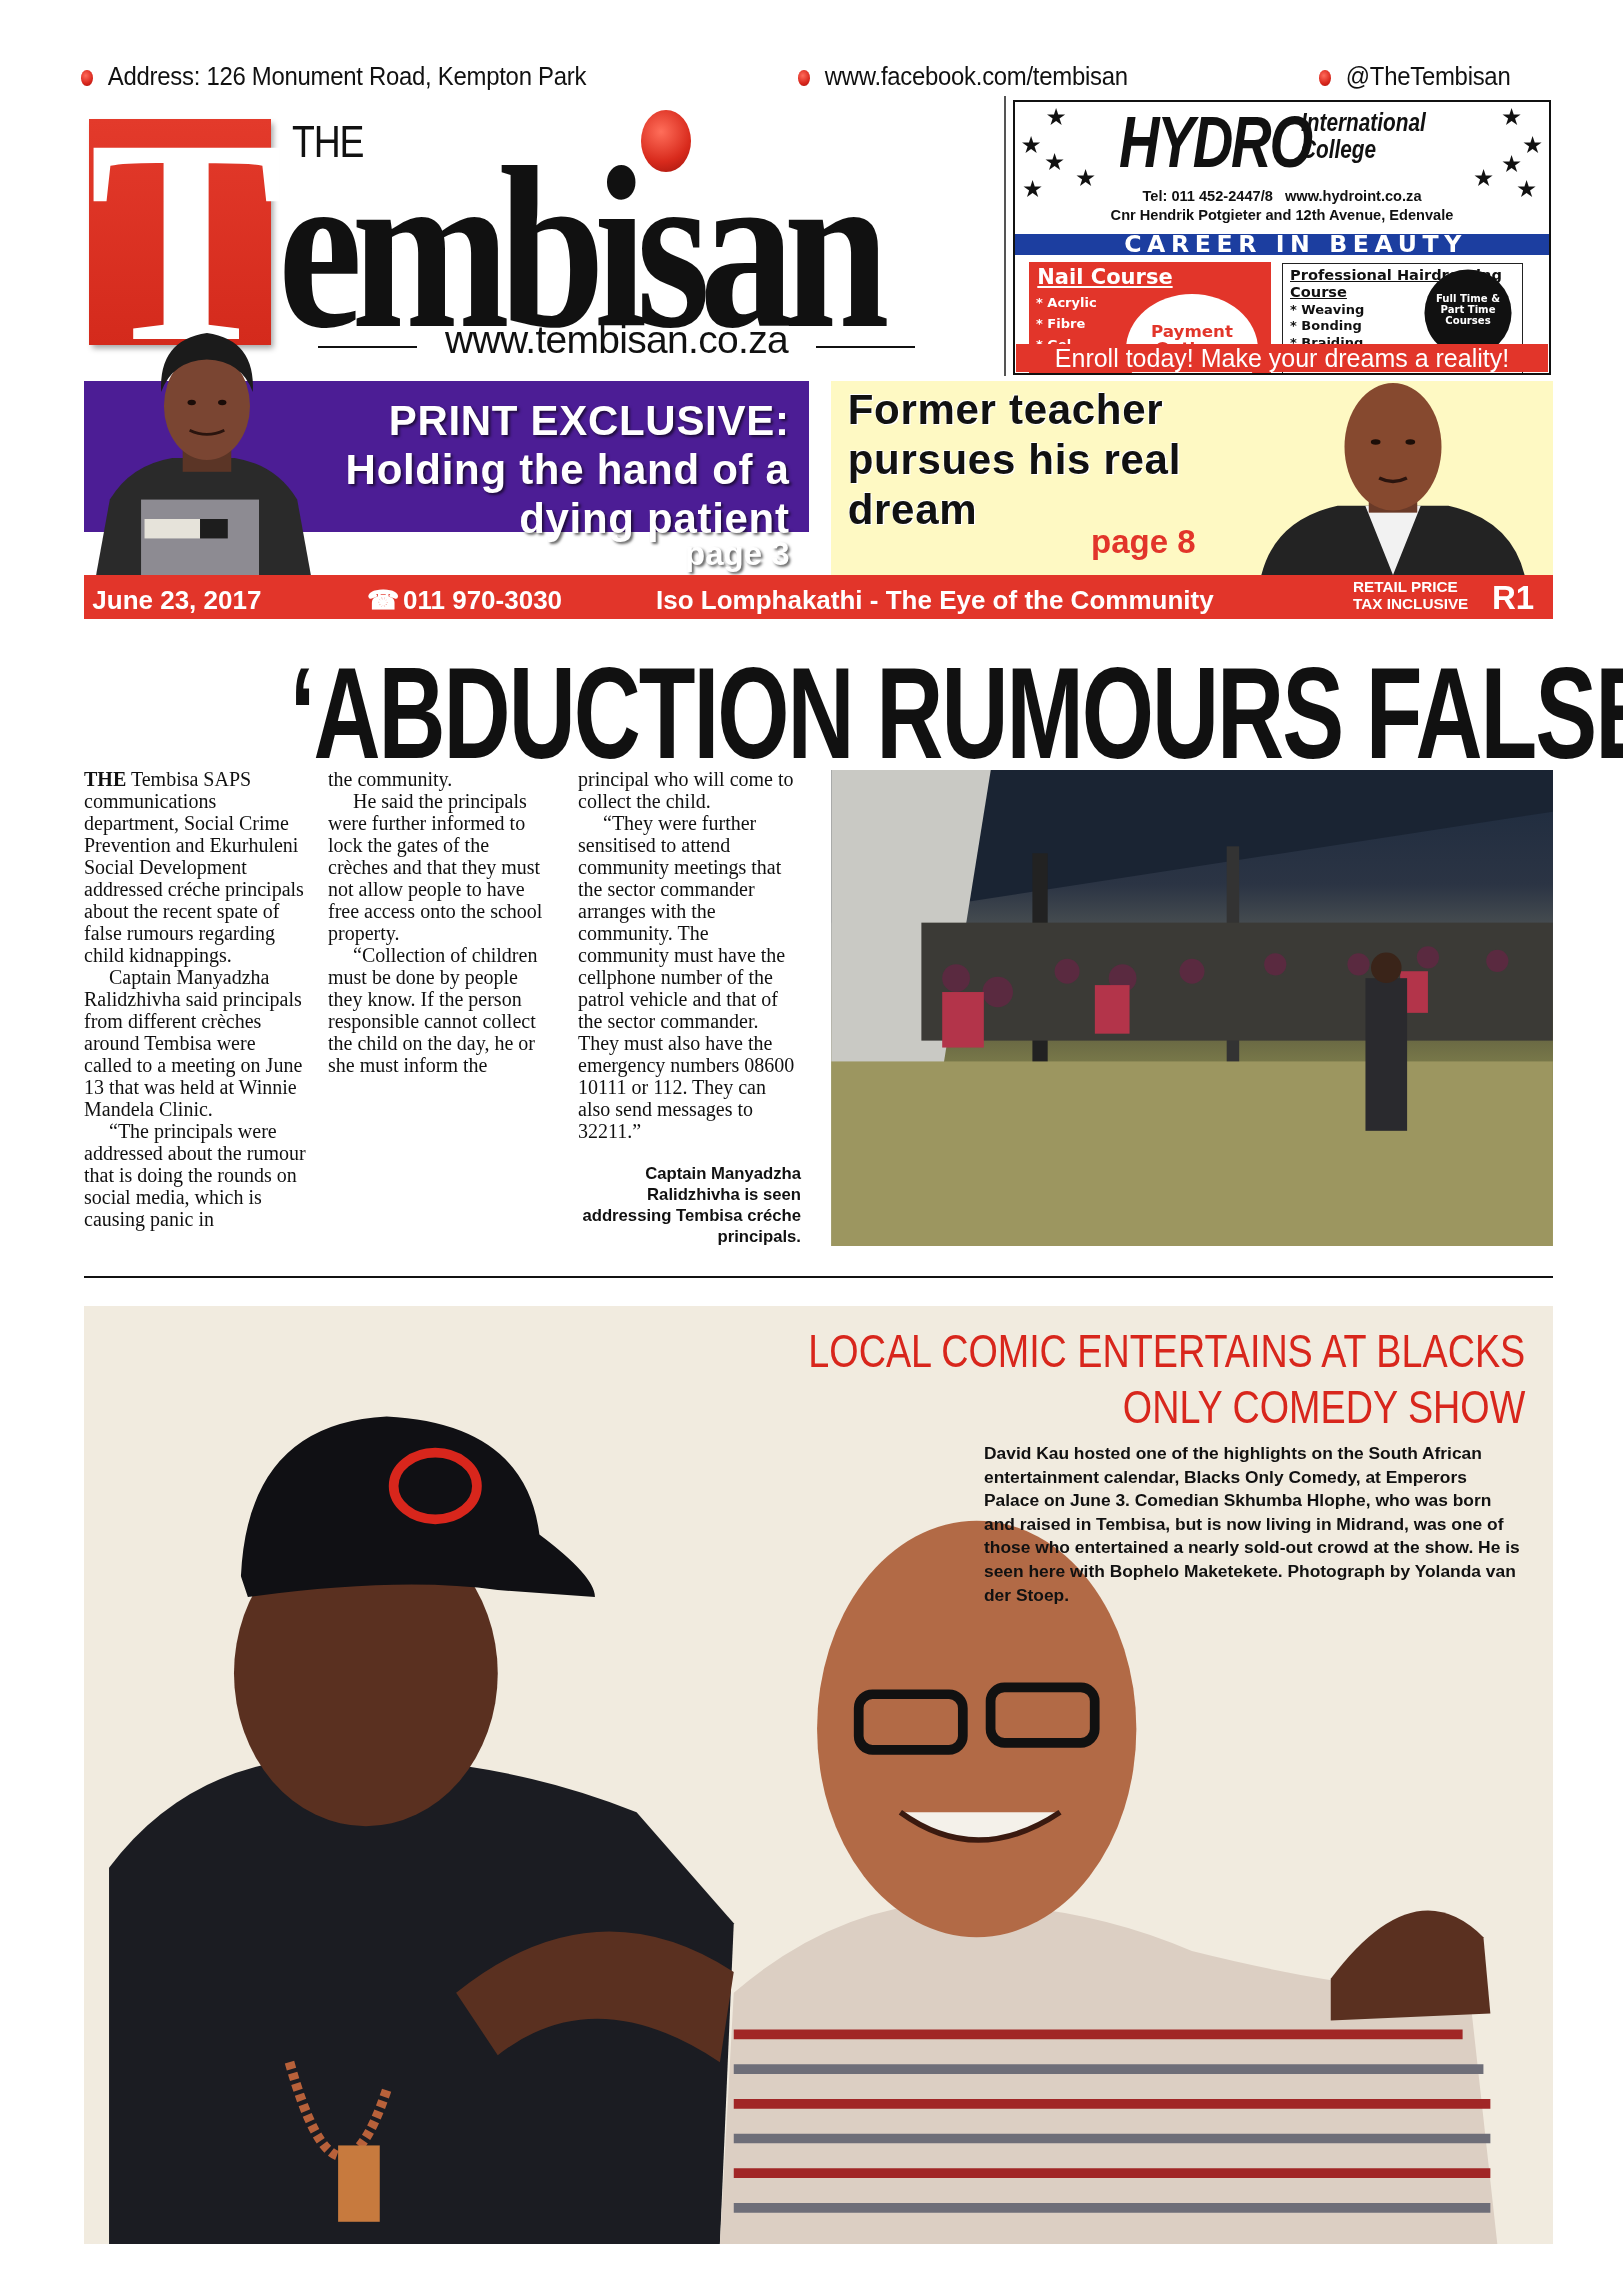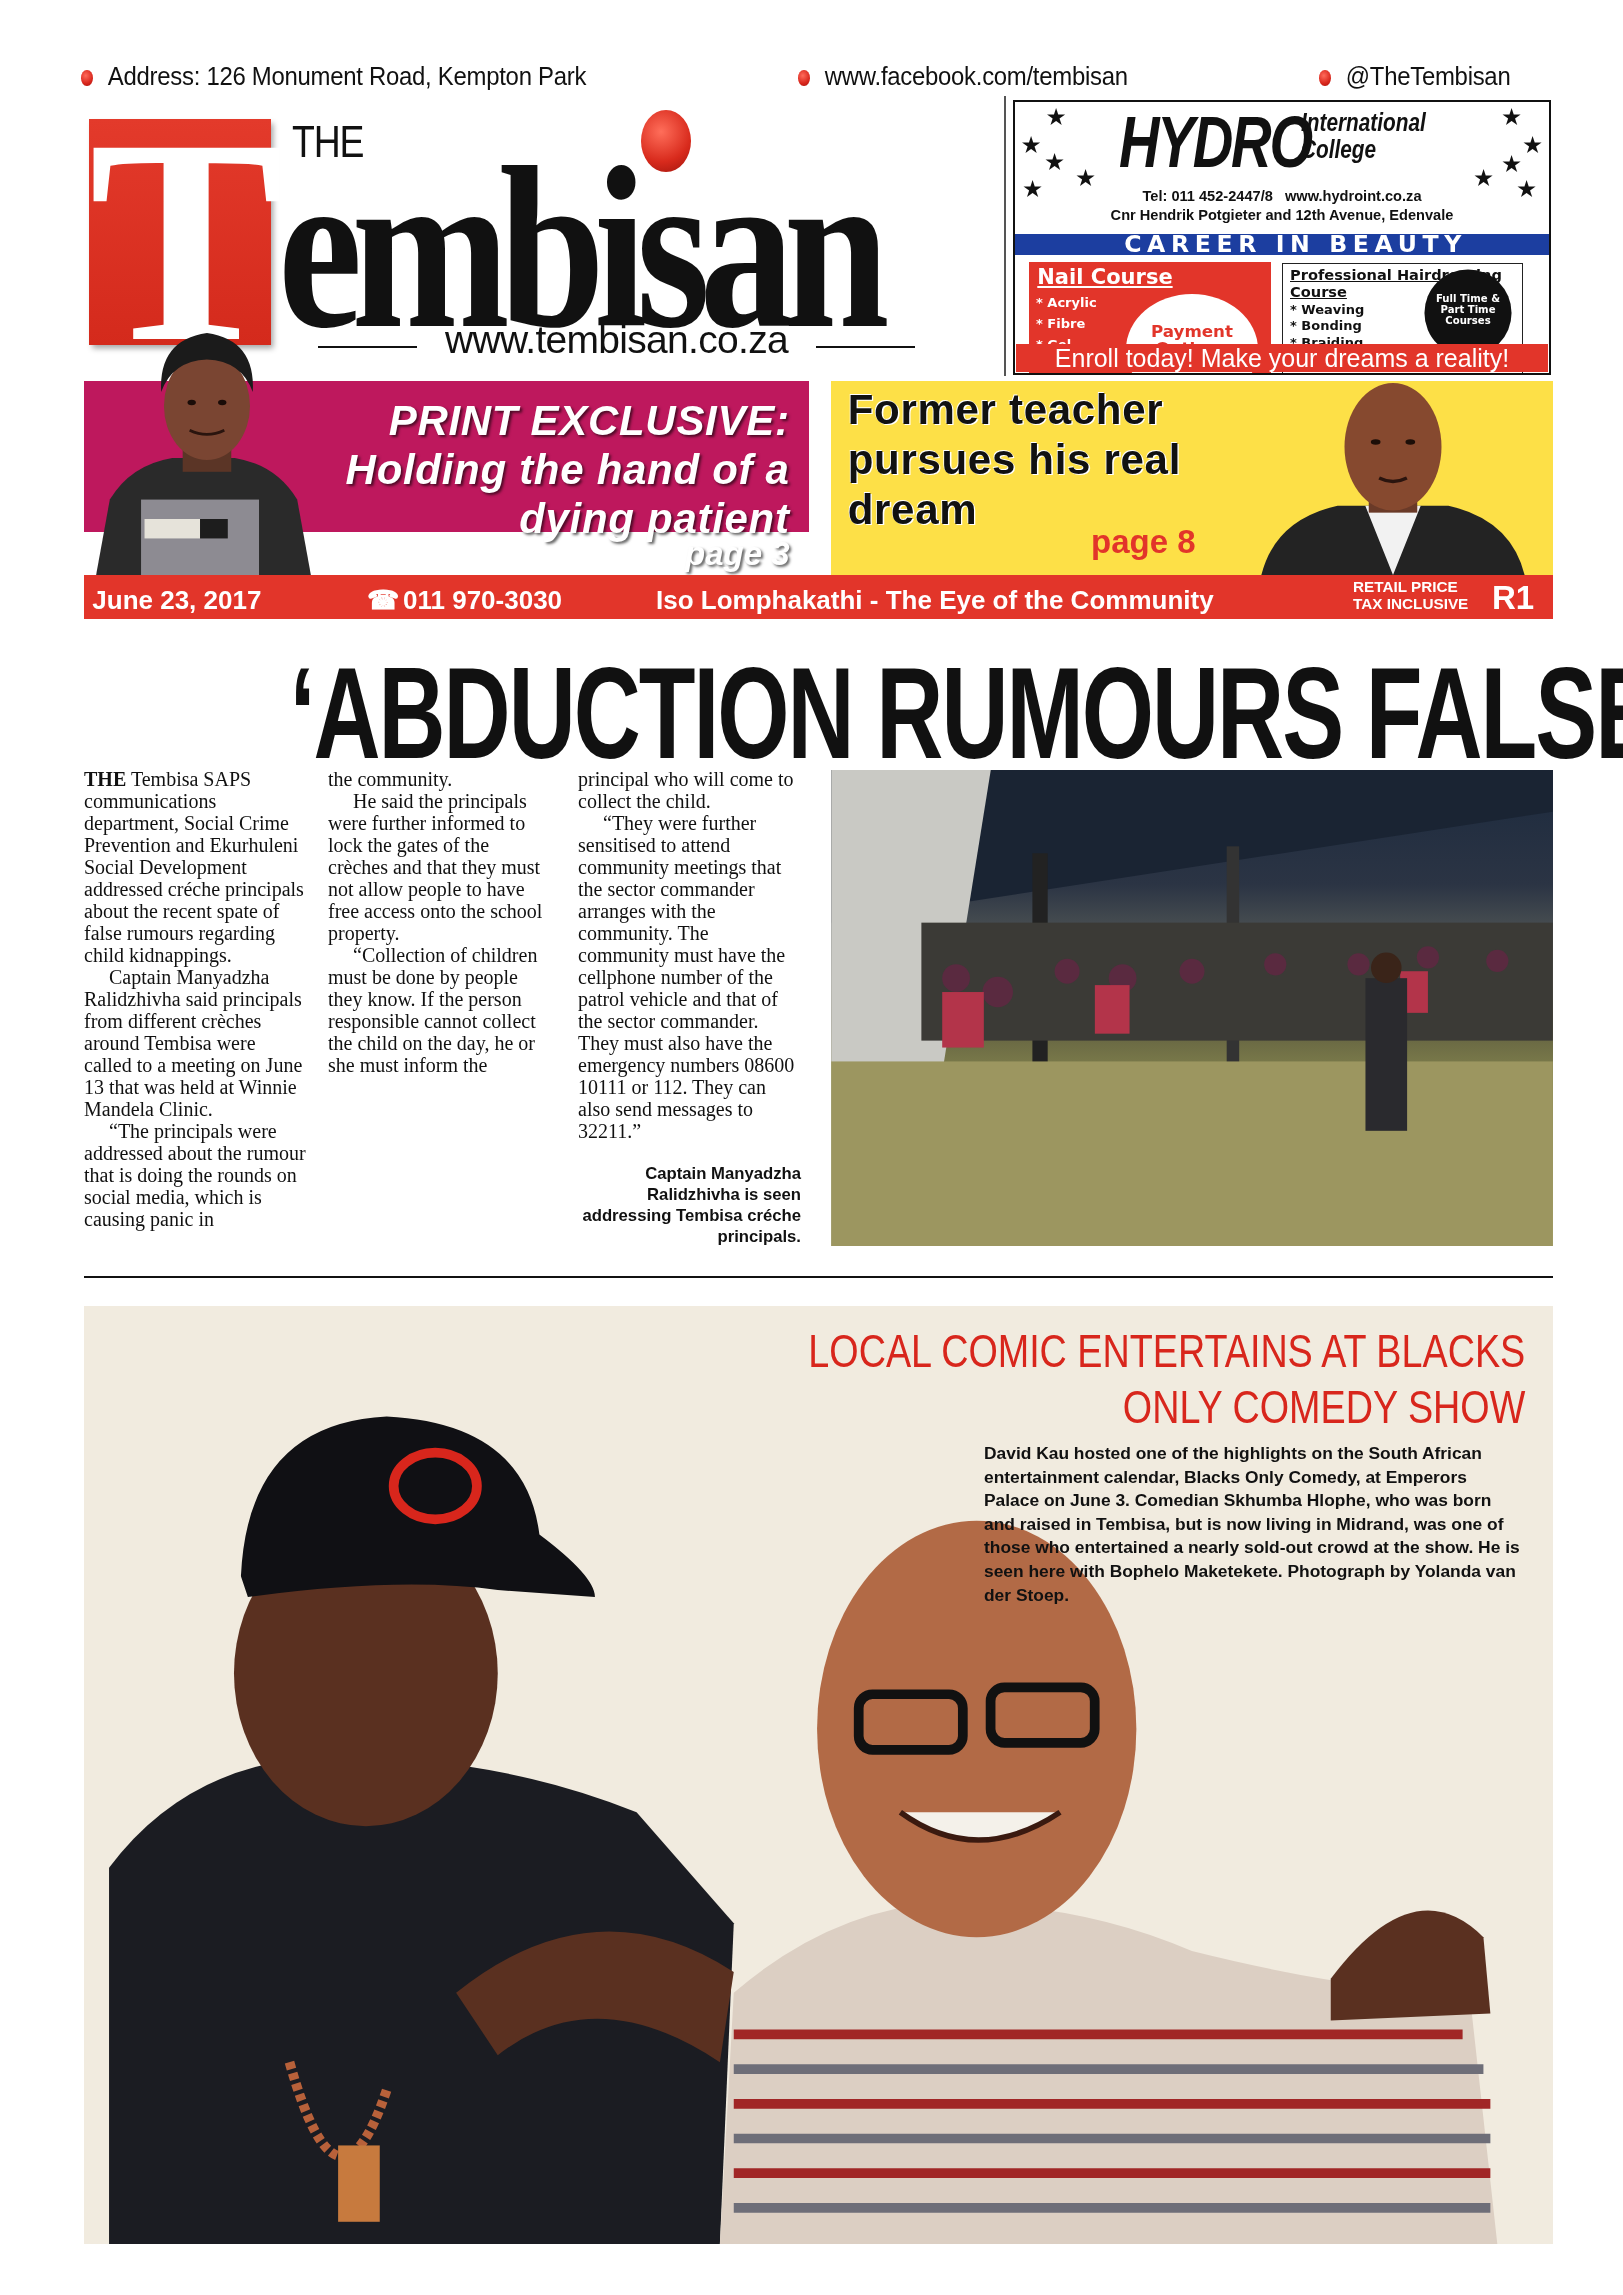--- a/index.html
+++ b/index.html
@@ -26,25 +26,25 @@
   .ad .nail { position:absolute; left:14px; top:160px; width:242px; height:115px; background:#e2352a; color:#fff; }
   .ad .nail h4 { margin:2.8px 0 0 8.3px; font-family:"DejaVu Sans", sans-serif; font-size:21px; text-decoration:underline; }
   .ad .nail ul { list-style:none; margin:2.8px 0 0 7px; padding:0; font-family:"DejaVu Sans", sans-serif; font-weight:bold; font-size:13px; line-height:21px; }
   .ad .pay { position:absolute; left:97px; top:32px; width:132px; height:111px; border-radius:50%; background:#fff; color:#e2352a; text-align:center; font-family:"DejaVu Sans", sans-serif; font-weight:bold; font-size:16.7px; line-height:16.7px; padding-top:29px; box-sizing:border-box; }
   .ad .hair { position:absolute; left:267px; top:161px; width:239px; height:111px; border:1.4px solid #222; }
   .ad .hair h4 { margin:2.8px 0 0 7px; font-family:"DejaVu Sans", sans-serif; font-size:14.6px; text-decoration:underline; line-height:1.15; }
   .ad .hair ul { list-style:none; margin:1.4px 0 0 7px; padding:0; font-family:"DejaVu Sans", sans-serif; font-weight:bold; font-size:13px; line-height:16.7px; }
   .ad .full { position:absolute; left:136px; top:32px; width:132px; height:132px; border-radius:50%; background:#111; color:#fff; text-align:center; font-family:"DejaVu Sans", sans-serif; font-weight:bold; font-size:15.3px; line-height:16.7px; padding-top:36px; box-sizing:border-box; transform:scale(0.9); }
   .ad .enroll { position:absolute; left:0; right:0; bottom:0; height:30.5px; background:#e2352a; color:#fff; font-size:26px; text-align:center; line-height:30.5px; transform-origin:center; }
   
-  .teaser-left { left:84px; top:381px; width:725px; height:151px; background:#be185d; overflow:visible;font-style:italic; }
+  .teaser-left { left:84px; top:381px; width:725px; height:151px; background:#4c1d95; overflow:visible; }
   .woman { left:89px; top:326px; width:229px; height:250px; }
   .teaser-left .hl { position:absolute; right:19.4px; top:15.3px; text-align:right; color:#fff; font-weight:bold; font-size:42px; line-height:49px; text-shadow:2.1px 2.1px 2.8px rgba(0,0,0,0.6); letter-spacing:0.7px; }
   .teaser-left .pg { position:absolute; right:19.4px; top:154px; color:#fff; font-weight:bold; font-size:33px; text-shadow:2.1px 2.1px 2.8px rgba(0,0,0,0.6); }
-  .teaser-right { left:831px; top:381px; width:722px; height:194px; background:#fde047; }
+  .teaser-right { left:831px; top:381px; width:722px; height:194px; background:#fef9c3; }
   .teaser-right .hl { position:absolute; left:16.7px; top:4.2px; color:#111; font-weight:bold; font-size:42px; line-height:50px; text-shadow:1.4px 1.4px 0 #fff, -0.7px -0.7px 0 #fff; letter-spacing:0.7px; }
   .teaser-right .pg { position:absolute; left:260px; top:142px; color:#e2352a; font-weight:bold; font-size:33px; }
   
   .redbar { left:84px; top:575px; width:1469px; height:44px; background:#e2352a; color:#fff; font-weight:bold; }
   .redbar .it { position:absolute; top:9.7px; font-size:26px; white-space:nowrap; }
   .redbar .price { position:absolute; left:1269px; top:4.2px; font-size:15.3px; line-height:16.7px; }
   .redbar .r1 { position:absolute; left:1408px; top:4.2px; font-size:33px; }
   
   .headline { left:84px; top:649px; width:1469px; text-align:center; font-weight:bold; font-size:129px; line-height:1; letter-spacing:-2.8px; transform:scaleX(0.72); transform-origin:center top; white-space:nowrap; }
   

